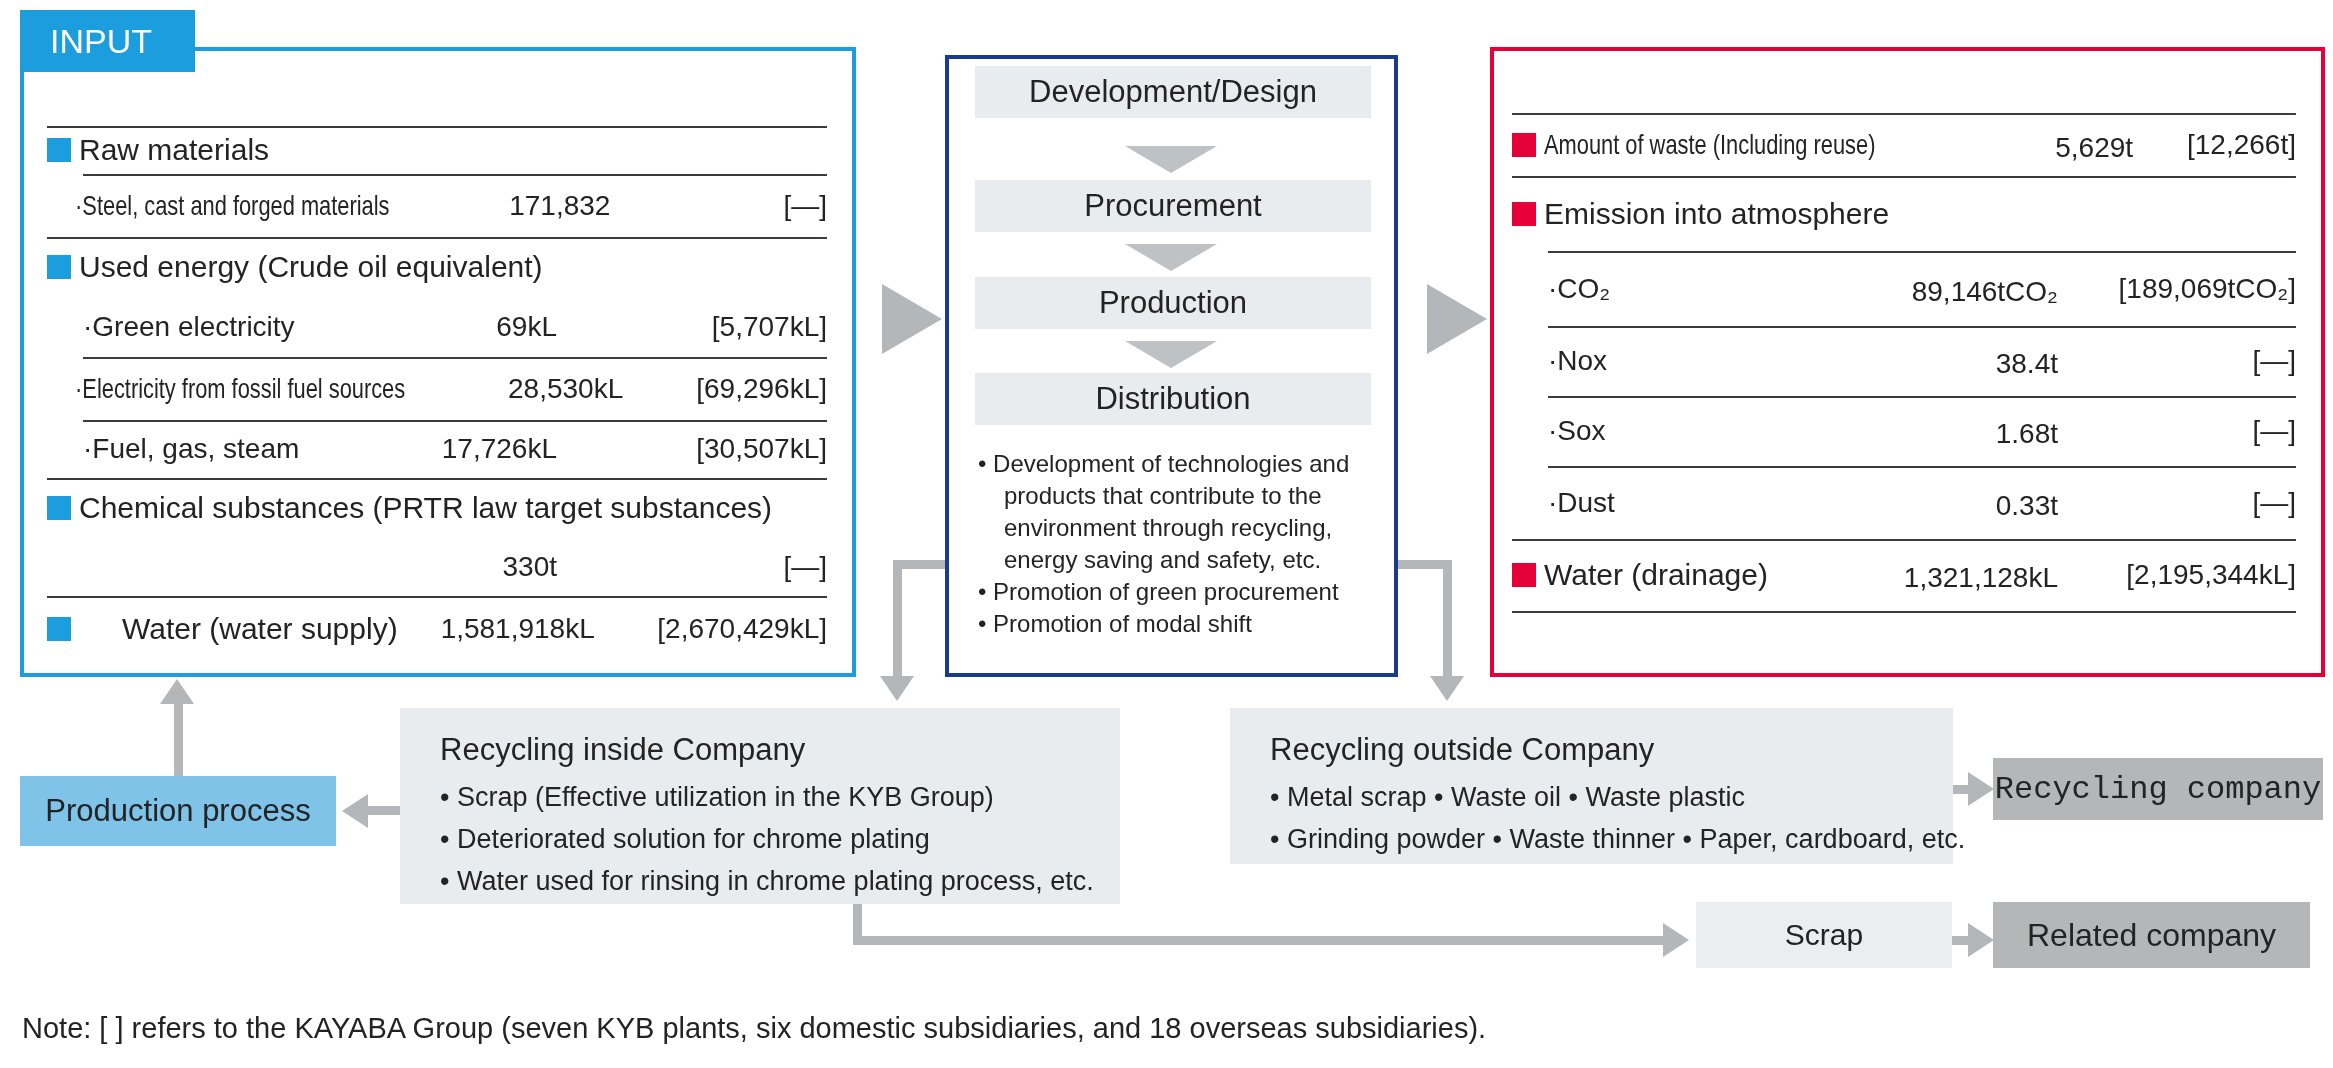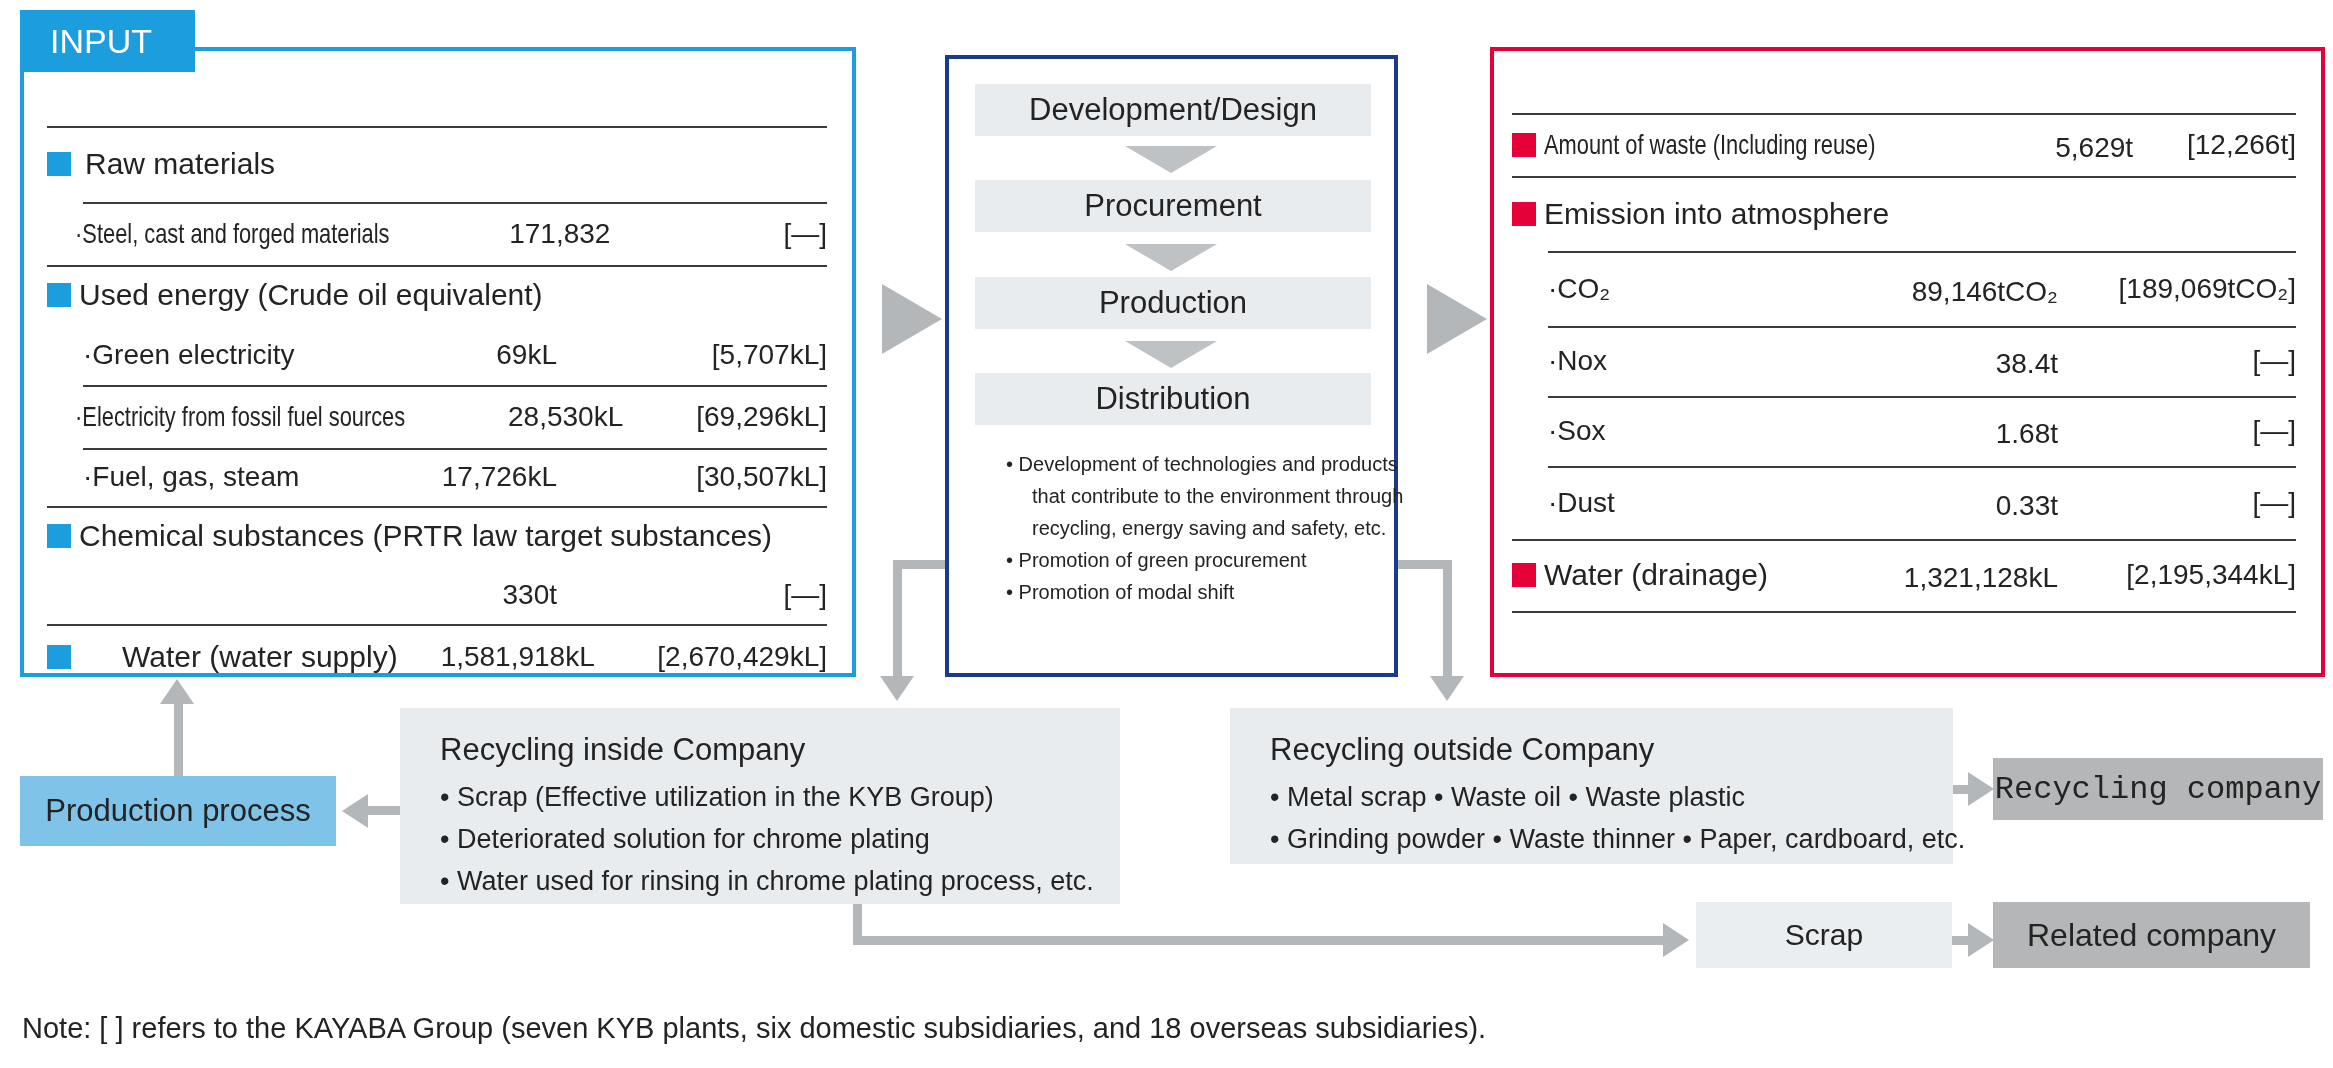--- a/index.html
+++ b/index.html
@@ -32,21 +32,21 @@
   .io-table.out .val{width:240px;margin-top:6px;}
   .io-table.out .brk{width:238px;}
   .cond{transform:scaleX(0.78);transform-origin:left center;}
   .sq{width:24px;height:24px;margin-right:8px;flex:none;}
   .sq.blue{background:#1B9DDE;}
   .sq.red{background:#E5003A;}
   
   .step{position:absolute;left:975px;width:396px;height:52px;background:#E9ECEF;
         display:flex;align-items:center;justify-content:center;font-size:31px;z-index:3;}
   .tri-step{position:absolute;width:0;height:0;border-left:46px solid transparent;border-right:46px solid transparent;border-top:27px solid #BFC2C4;z-index:3;}
-  .pbullets{position:absolute;left:1006px;top:448px;width:405px;font-size:20px;line-height:32px;z-index:3;}
+  .pbullets{position:absolute;left:978px;top:448px;width:405px;font-size:24px;line-height:32px;z-index:3;}
   .pbullet{padding-left:26px;text-indent:-26px;}
   
   .tri-big{position:absolute;width:0;height:0;border-top:35px solid transparent;border-bottom:35px solid transparent;border-left:60px solid #B4B7B9;}
   
   .shaft{position:absolute;background:#B4B7B9;}
   .ah{position:absolute;width:0;height:0;}
   .ah.down{border-left:17px solid transparent;border-right:17px solid transparent;border-top:25px solid #B4B7B9;}
   .ah.up{border-left:17px solid transparent;border-right:17px solid transparent;border-bottom:25px solid #B4B7B9;}
   .ah.left{border-top:17px solid transparent;border-bottom:17px solid transparent;border-right:26px solid #B4B7B9;}
   .ah.right{border-top:17px solid transparent;border-bottom:17px solid transparent;border-left:26px solid #B4B7B9;}
@@ -72,21 +72,21 @@
 <div id="canvas">
 
   <div class="frame in"></div>
   <div class="tab in">
     <span>INPUT</span>
   </div>
 
   <div class="frame in" style="border:none;background:none;z-index:4;">
     <div class="io-table in">
 
-      <div class="row" style="height:76px;gap:6px;">
+      <div class="row" style="height:48px;">
         <div class="rline"></div>
         <span class="sq blue"></span>
         <span class="lbl hlbl">Raw materials</span>
       </div>
 
       <div class="row item" style="height:63px;">
         <div class="rline indent"></div>
         <span class="lbl cond">·Steel, cast and forged materials</span>
         <span class="val">171,832</span>
         <span class="brk">[—]</span>
@@ -136,21 +136,21 @@
         <span class="lbl hlbl">Water (water supply)</span>
         <span class="val">1,581,918kL</span>
         <span class="brk">[2,670,429kL]</span>
       </div>
 
     </div>
   </div>
 
   <div class="frame prod"></div>
 
-  <div class="step" style="top:84px;">
+  <div class="step" style="top:66px;">
     <span>Development/Design</span>
   </div>
   <div class="tri-step" style="left:1125px;top:146px;"></div>
   <div class="step" style="top:180px;">
     <span>Procurement</span>
   </div>
   <div class="tri-step" style="left:1125px;top:244px;"></div>
   <div class="step" style="top:277px;">
     <span>Production</span>
   </div>

